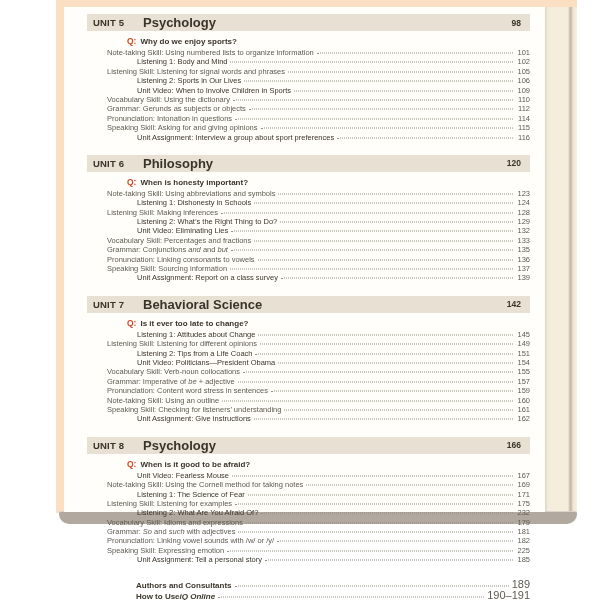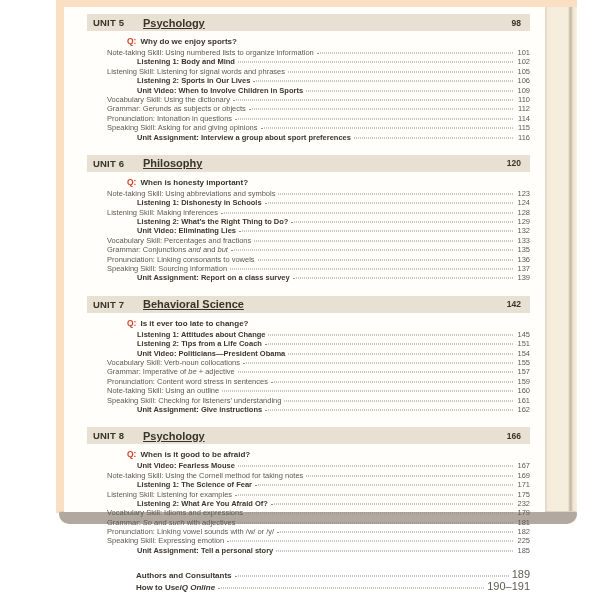--- a/index.html
+++ b/index.html
@@ -24,30 +24,30 @@
   .page{position:absolute;left:8px;top:7px;right:32px;bottom:12px;background:#fffefb;}
   .toc{padding:7px 15px 0 23px;}
 
   
   .unit-section{margin-bottom:13px;}
   .unit-bar{
     display:flex;align-items:center;height:17px;background:#e7e0d3;
     padding:0 9px 0 6px;margin-bottom:5px;
   }
   .unit-label{font-weight:bold;font-size:9.5px;color:#3a332a;width:50px;letter-spacing:.2px;}
-  .unit-subject{font-weight:bold;font-size:11px;color:#3a332a;flex:1;text-decoration:underline;}
+  .unit-subject{font-weight:bold;font-size:13px;color:#3a332a;flex:1;}
   .unit-page{font-weight:bold;font-size:8.5px;color:#3a332a;}
 
   .q-row{display:flex;align-items:baseline;margin:0 0 2px 40px;}
   .q-mark{color:#cf4727;font-weight:bold;font-size:8.5px;margin-right:4px;}
   .q-text{font-weight:bold;font-size:8px;color:#3a332a;}
 
   .entry-row{display:flex;align-items:baseline;margin-left:20px;height:9.4px;}
   .entry-label{font-size:7.5px;color:#5e5a50;white-space:nowrap;}
-  .entry-row.bold .entry-label{font-weight:bold;color:#3b352b;padding-left:30px;}
+  .entry-row.bold .entry-label{font-weight:normal;color:#3b352b;padding-left:30px;}
   .dots{flex:1;border-bottom:1px dotted #948e82;margin:0 3px;transform:translateY(-1.5px);min-width:8px;}
   .entry-page{font-size:7.5px;color:#5e5a50;text-align:right;min-width:14px;white-space:nowrap;}
 
   
   .footer-block{margin-top:2px;}
   .footer-row{display:flex;align-items:baseline;height:11.5px;padding-left:6px;margin-left:43px;}
   .footer-label{font-weight:bold;font-size:8px;color:#3b352b;white-space:nowrap;display:flex;align-items:baseline;}
   .footer-page{font-size:11px;color:#5e5a50;text-align:right;min-width:14px;white-space:nowrap;}
   i{font-style:italic;}
 </style>
@@ -192,20 +192,25 @@
             </div>
             <div class="q-row">
               <span class="q-mark">Q:</span>
               <span class="q-text">Is it ever too late to change?</span>
             </div>
             <div class="entry-row bold">
               <span class="entry-label"><span>Listening 1: Attitudes about Change</span></span>
               <span class="dots"></span>
               <span class="entry-page">145</span>
             </div>
+            <div class="entry-row">
+              <span class="entry-label"><span>Listening Skill: Listening for different opinions</span></span>
+              <span class="dots"></span>
+              <span class="entry-page">149</span>
+            </div>
             <div class="entry-row bold">
               <span class="entry-label"><span>Listening 2: Tips from a Life Coach</span></span>
               <span class="dots"></span>
               <span class="entry-page">151</span>
             </div>
             <div class="entry-row bold">
               <span class="entry-label"><span>Unit Video: Politicians—President Obama</span></span>
               <span class="dots"></span>
               <span class="entry-page">154</span>
             </div>

